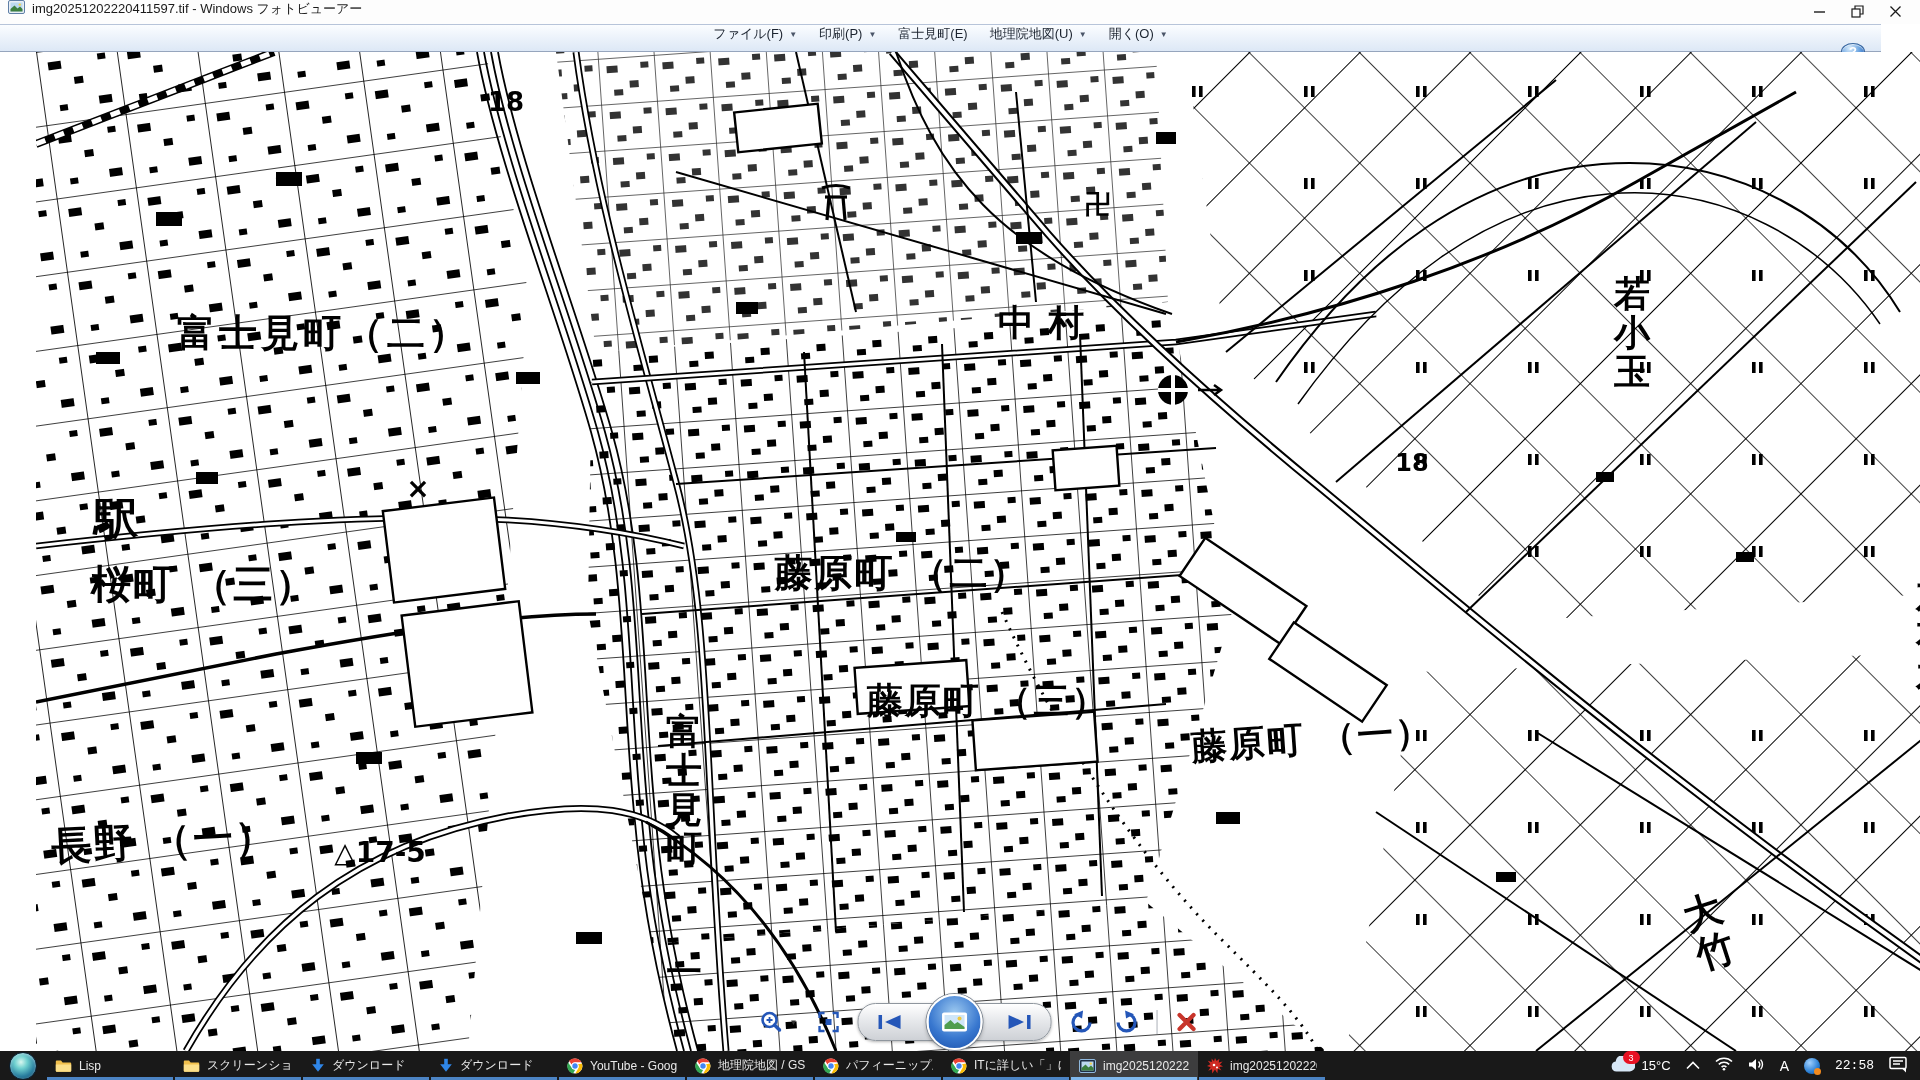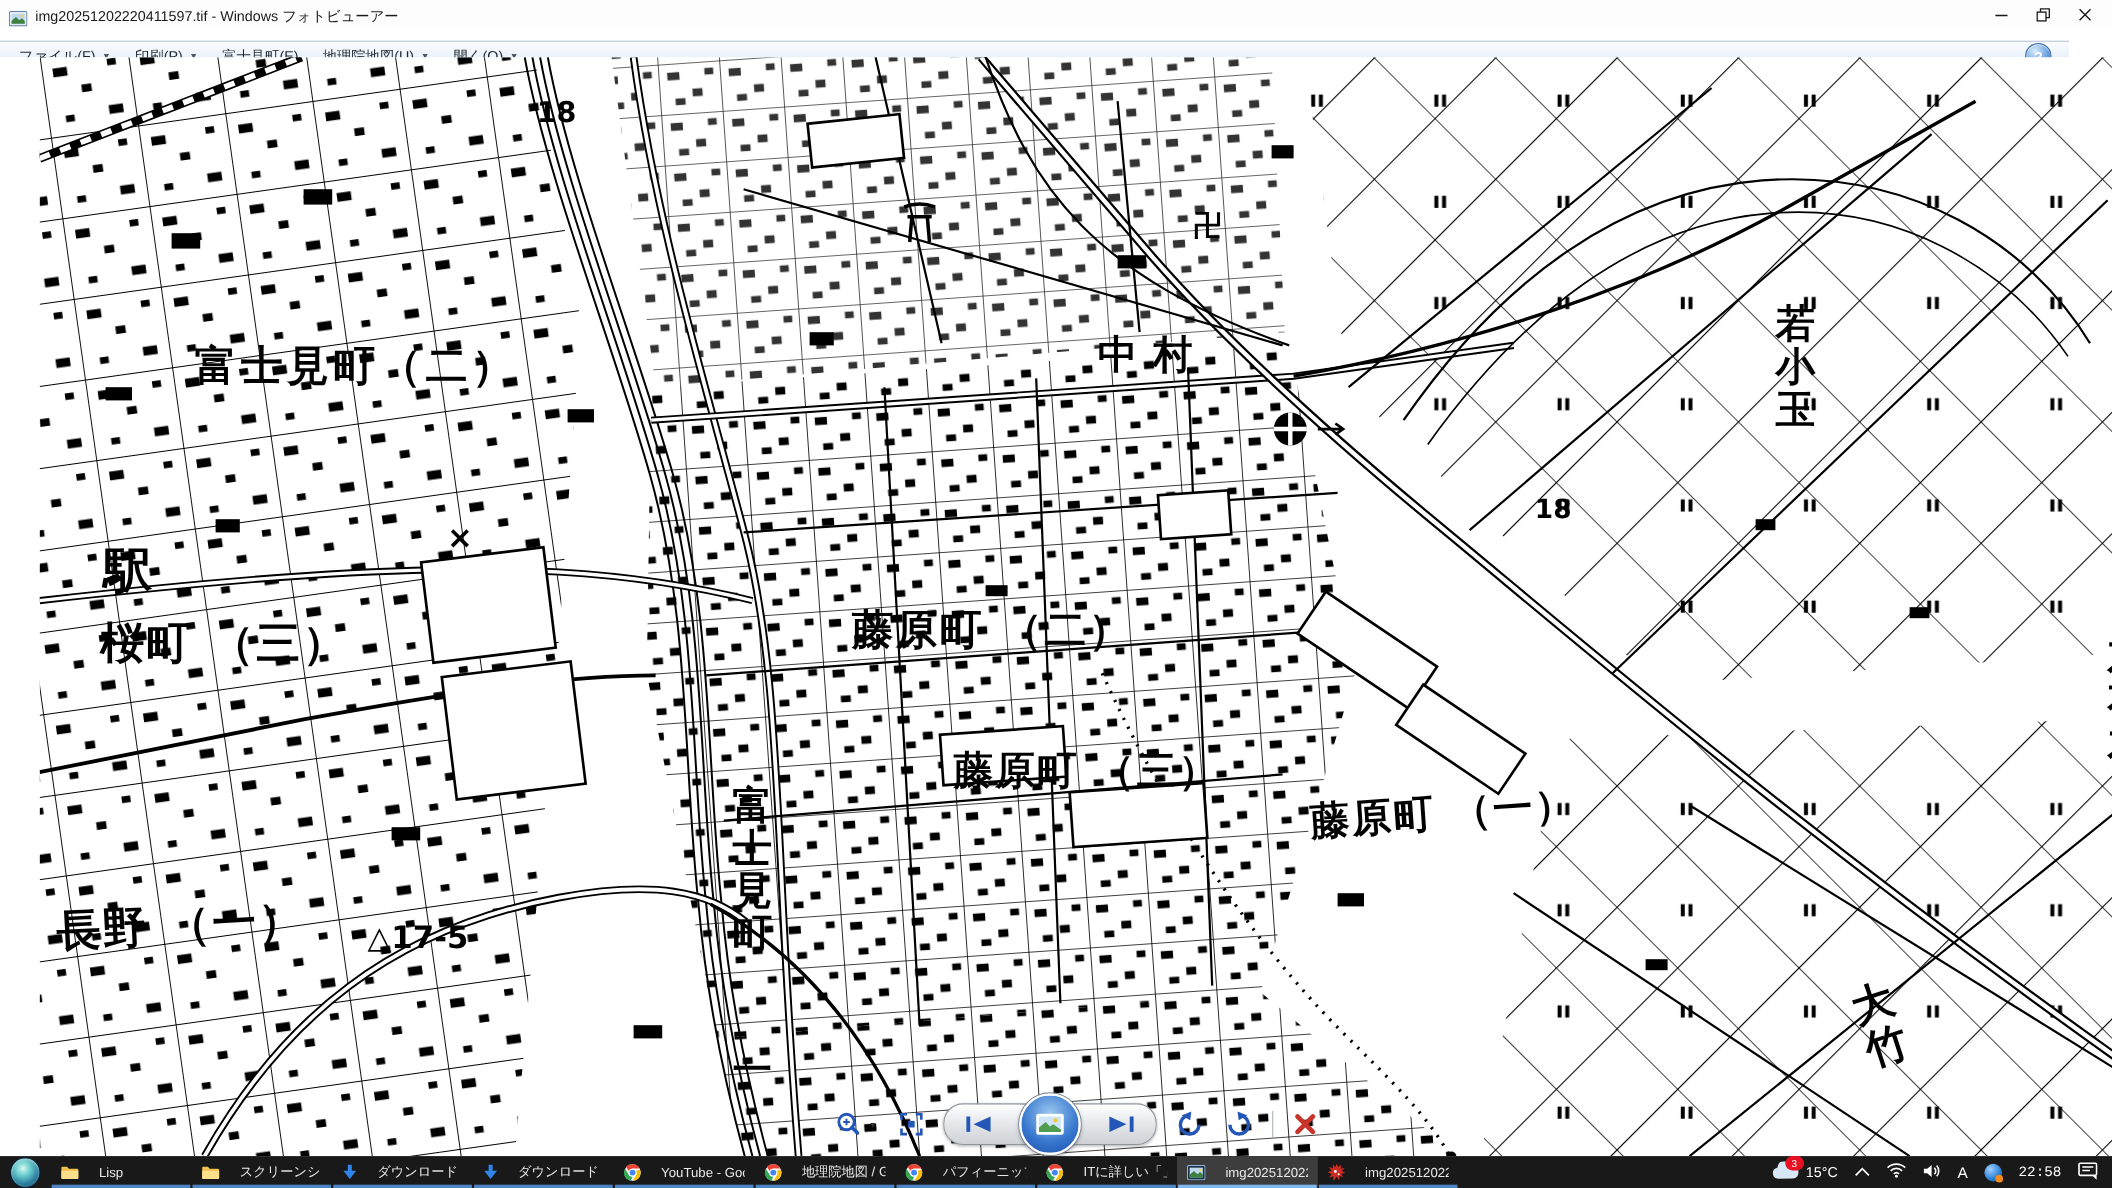--- a/index.html
+++ b/index.html
@@ -1,31 +1,31 @@
 <!DOCTYPE html>
 <html><head>
 <meta charset="utf-8">
 <style>
   html,body{margin:0;padding:0;}
   body{width:1920px;height:1080px;position:relative;overflow:hidden;
        font-family:"Liberation Sans","DejaVu Sans",sans-serif;background:#fff;}
 
   
   .titlebar{position:absolute;top:0;left:0;width:1920px;height:24px;background:#fdfdfd;
-            display:flex;align-items:flex-end;box-sizing:border-box;}
+            display:flex;align-items:flex-start;box-sizing:border-box;}
   .title-icon{margin-left:8px;display:flex;align-items:center;}
   .title-text{margin-left:7px;font-size:13px;color:#1a1a1a;}
   .win-controls{margin-left:auto;display:flex;align-items:center;margin-right:6px;}
   .win-btn{width:38px;height:22px;display:flex;align-items:center;justify-content:center;}
 
   
-  .menubar{position:absolute;top:37px;left:0;width:1881px;height:28px;box-sizing:border-box;
+  .menubar{position:absolute;top:24px;left:0;width:1881px;height:28px;box-sizing:border-box;
            background:linear-gradient(#fbfdff,#eaf1fa 55%,#dde8f6);
            border-top:1px solid #b7c4d9;border-bottom:1px solid #96a5bd;
-           display:flex;align-items:center;padding:0 6px;}
+           display:flex;align-items:center;padding:0 6px;flex-direction:column;}
   .menu-item{font-size:13px;color:#1c2430;padding:0 11px;height:100%;
              display:flex;align-items:center;gap:6px;cursor:default;}
   .menu-caret{font-size:8px;color:#4a5568;}
   .help-button{margin-left:auto;margin-right:10px;width:22px;height:22px;border-radius:50%;
                background:radial-gradient(circle at 35% 28%,#d9ecfc,#6aa3e0 55%,#2a63b8);
                border:1px solid #38669f;color:#fff;display:flex;align-items:center;
                justify-content:center;font-weight:bold;font-size:13px;
                box-shadow:inset 0 1px 1px rgba(255,255,255,.7);}
 
   
@@ -48,21 +48,21 @@
                  display:flex;align-items:center;justify-content:center;cursor:pointer;}
   .tb-sep{width:1px;height:24px;background:#aab0b7;}
 
   
   .taskbar{position:absolute;top:1051px;left:0;width:1920px;height:29px;background:#191919;
            display:flex;align-items:stretch;z-index:20;}
   .start-button{width:46px;display:flex;align-items:center;justify-content:center;}
   .start-orb{width:26px;height:26px;border-radius:50%;
              background:radial-gradient(circle at 42% 35%,#d9f7f0 0%,#6fd0cf 28%,#2a7fa0 62%,#123a56 100%);
              border:1px solid #0b1f30;box-shadow:inset 0 1px 3px rgba(255,255,255,.6);}
-  .task-item{width:128px;display:flex;align-items:center;gap:18px;padding:0 9px;
+  .task-item{width:128px;display:flex;align-items:center;gap:7px;padding:0 9px;
              box-sizing:border-box;position:relative;color:#e9e9e9;font-size:12px;cursor:pointer;}
   .task-item .underline{position:absolute;bottom:0;left:1px;right:1px;height:3px;background:#4c84c4;}
   .task-item.active{background:#3d3d3e;}
   .task-item.active .underline{background:#7fb8ed;}
   .task-icon{flex:0 0 auto;display:flex;align-items:center;}
   .task-label{white-space:nowrap;overflow:hidden;flex:1;}
 
   .tray{margin-left:auto;display:flex;align-items:center;gap:15px;padding-right:13px;
         color:#fff;font-size:13px;}
   .weather{position:relative;display:flex;align-items:center;gap:7px;cursor:pointer;}

